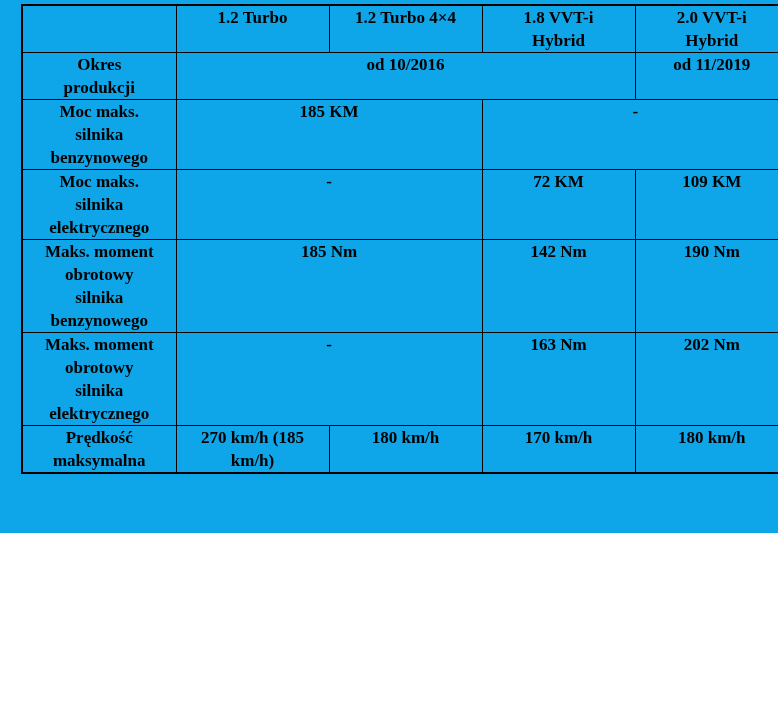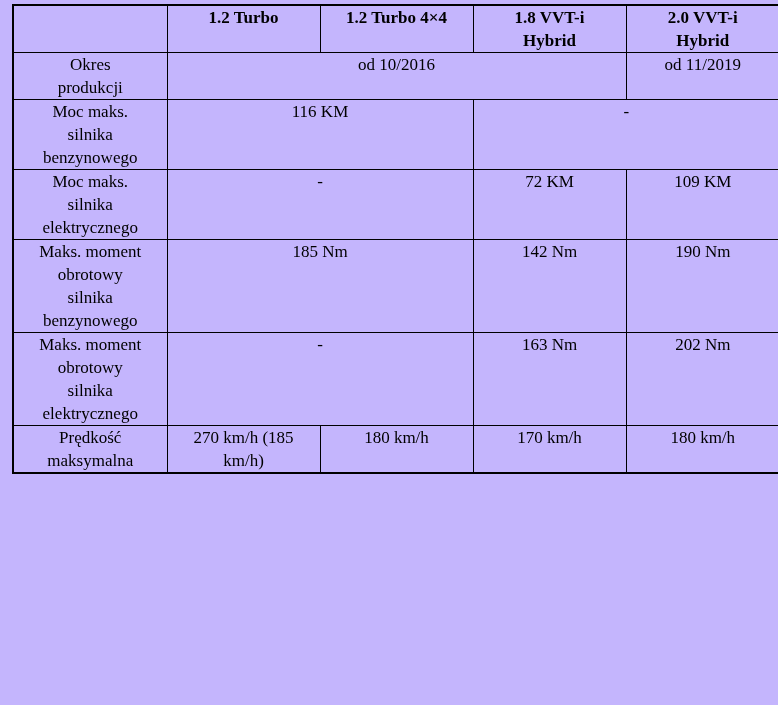--- a/index.html
+++ b/index.html
@@ -2,24 +2,24 @@
 <html><head>
 <meta charset="utf-8">
 <style>
   html, body {
     margin: 0;
     padding: 0;
     background: #ffffff;
   }
   .page {
     width: 778px;
-    height: 705px;
+    height: 533px;
     box-sizing: border-box;
-    padding: 4px 12px;
-    background: #c4b5fd;
+    padding: 4px 21px;
+    background: #0ea5e9;
     overflow: hidden;
   }
   table.spec {
     border-collapse: collapse;
     table-layout: fixed;
     width: 767px;
     border: 2px solid #000000;
     font-family: "Liberation Serif", "DejaVu Serif", serif;
     font-size: 17px;
     line-height: 23px;
@@ -31,24 +31,24 @@
     padding: 0 2px;
     text-align: center;
     vertical-align: top;
     overflow: hidden;
     box-sizing: border-box;
   }
   table.spec th {
     font-weight: bold;
   }
   td.row-label {
-    font-weight: normal;
+    font-weight: bold;
   }
   td.value-cell {
-    font-weight: normal;
+    font-weight: bold;
   }
   .ln {
     display: block;
     white-space: nowrap;
   }
   tr.hdr th { height: 43px; }
 </style>
 </head>
 <body>
 
@@ -93,21 +93,21 @@
             <div class="ln">od 11/2019</div>
           </td>
         </tr>
         <tr>
           <td class="row-label">
             <div class="ln">Moc maks.</div>
             <div class="ln">silnika</div>
             <div class="ln">benzynowego</div>
           </td>
           <td class="value-cell" colspan="2">
-            <div class="ln">116 KM</div>
+            <div class="ln">185 KM</div>
           </td>
           <td class="value-cell" colspan="2">
             <div class="ln">-</div>
           </td>
         </tr>
         <tr>
           <td class="row-label">
             <div class="ln">Moc maks.</div>
             <div class="ln">silnika</div>
             <div class="ln">elektrycznego</div>

